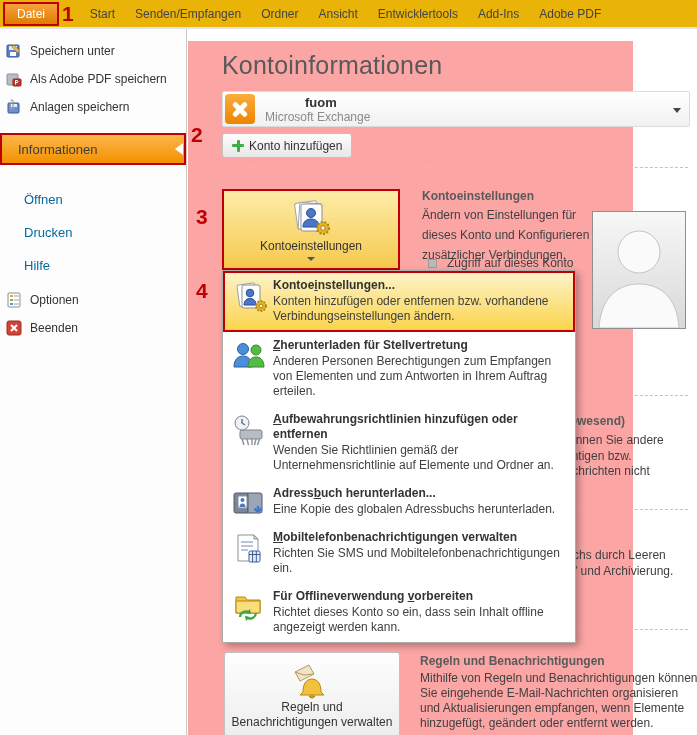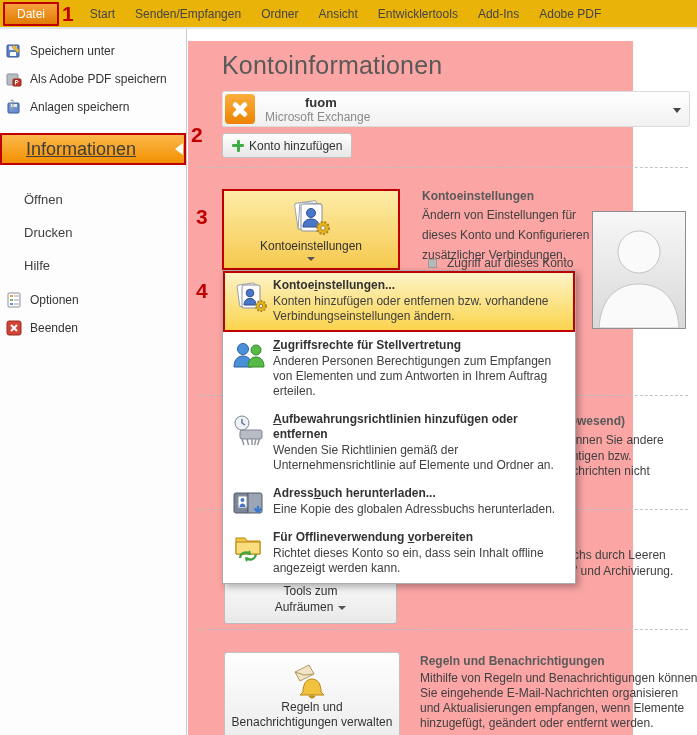--- a/index.html
+++ b/index.html
@@ -16,24 +16,24 @@
   .annot-1{margin:0 6px 0 3px;}
 
   
   .backstage{position:absolute;left:0;top:29px;width:697px;height:706px;}
   .sidebar{position:absolute;left:0;top:0;width:187px;height:706px;background:#fdfdfd;border-right:1px solid #c9c9c9;box-sizing:border-box;}
   .content{position:absolute;left:188px;top:12px;width:445px;height:706px;background:#fca5a5;}
 
   
   .side-small{display:flex;align-items:center;gap:8px;font-size:12px;color:#333;margin:0 0 0 6px;height:28px;}
   .side-small .ic{width:16px;height:16px;flex:0 0 16px;}
-  .side-big{font-size:13px;color:#404040;margin-left:24px;height:33px;display:flex;align-items:center;}
+  .side-big{font-size:13px;color:#0369a1;margin-left:24px;height:33px;display:flex;align-items:center;}
   .side-sel{position:relative;margin:12px 0 10px 0;height:32px;border:2px solid #c00000;box-sizing:border-box;
     background:linear-gradient(#fbb84c,#f39000);display:flex;align-items:center;}
-  .side-sel .lbl{margin-left:24px;font-size:18px;color:#3d3d3d;font-weight:normal;text-decoration:underline;}
+  .side-sel .lbl{margin-left:16px;font-size:13px;color:#3d3d3d;font-weight:normal;}
   .side-sel .notch{position:absolute;right:1px;top:50%;margin-top:-6px;width:0;height:0;
     border-top:6px solid transparent;border-bottom:6px solid transparent;border-right:8px solid #fff;}
   .annot-2{position:absolute;left:191px;top:95px;z-index:30;}
   .annot-3{position:absolute;left:196px;top:177px;z-index:30;}
   .annot-4{position:absolute;left:196px;top:251px;z-index:30;}
 
   
   .page-title{position:absolute;left:34px;top:10px;font-size:25px;color:#595959;letter-spacing:.2px;}
   .account-row{position:absolute;left:34px;top:50px;width:468px;height:36px;border:1px solid #dcdcdc;border-radius:2px;
     background:linear-gradient(#ffffff,#f1f1f1);display:flex;align-items:center;box-sizing:border-box;}
@@ -279,21 +279,21 @@
           <div class="mi-desc">Konten hinzufügen oder entfernen bzw. vorhandene Verbindungseinstellungen ändern.</div>
         </div>
 
         <div class="menu-item">
           <svg class="mi-icon" viewBox="0 0 34 32">
             <circle cx="11" cy="9" r="5.5" fill="#4a90d9" stroke="#2e5fa3"></circle>
             <path d="M2 27 c0-8 4.5-11 9-11 s9 3 9 11 z" fill="#4a90d9" stroke="#2e5fa3"></path>
             <circle cx="24" cy="10" r="5" fill="#57b947" stroke="#348a2a"></circle>
             <path d="M16 27 c0-7.5 4-10 8-10 s8 2.5 8 10 z" fill="#57b947" stroke="#348a2a"></path>
           </svg>
-          <div class="mi-title"><span></span><span class="key">Z</span><span>ugriffsrechte für Stellvertretung</span></div>
+          <div class="mi-title"><span></span><span class="key">Z</span><span>herunterladen für Stellvertretung</span></div>
           <div class="mi-desc">Anderen Personen Berechtigungen zum Empfangen von Elementen und zum Antworten in Ihrem Auftrag erteilen.</div>
         </div>
 
         <div class="menu-item">
           <svg class="mi-icon" viewBox="0 0 34 32">
             <rect x="8" y="16" width="22" height="9" rx="2" fill="#b8bcc4" stroke="#7e838c"></rect>
             <path d="M10 25 l2 6 m3 -6 l1.5 6 m3.5 -6 l0 6 m4 -6 l-1.5 6 m5 -6 l-2 6" stroke="#8b9097" stroke-width="1.4" fill="none"></path>
             <circle cx="10" cy="9" r="7" fill="#eef2f6" stroke="#7e838c"></circle>
             <path d="M10 5 v4 l3 2" stroke="#5a6d91" stroke-width="1.4" fill="none"></path>
           </svg>
@@ -307,20 +307,31 @@
             <path d="M16 5 h12 a2 2 0 0 1 2 2 v16 a2 2 0 0 1 -2 2 h-12 z" fill="#9aa5b5" stroke="#525b69"></path>
             <rect x="6" y="8" width="9" height="12" rx="1" fill="#fff" stroke="#8a8f99"></rect>
             <circle cx="10.5" cy="12" r="2" fill="#4a76c9"></circle>
             <path d="M7.5 19 c0-3 2-3.6 3-3.6 s3 .6 3 3.6 z" fill="#4a76c9"></path>
             <path d="M26 18 v6 m0 0 l-3.5 -3.5 m3.5 3.5 l3.5 -3.5" stroke="#3a78d0" stroke-width="2.4" fill="none"></path>
           </svg>
           <div class="mi-title"><span>Adress</span><span class="key">b</span><span>uch herunterladen...</span></div>
           <div class="mi-desc">Eine Kopie des globalen Adressbuchs herunterladen.</div>
         </div>
 
+        <div class="menu-item">
+          <svg class="mi-icon" viewBox="0 0 34 32">
+            <path d="M6 3 h16 l4 4 v22 h-20 z" fill="#fff" stroke="#8a8f99"></path>
+            <path d="M22 3 l4 4 h-4 z" fill="#d8dde4" stroke="#8a8f99"></path>
+            <path d="M9 10 h12 M9 14 h12 M9 18 h7" stroke="#9fb4d8" stroke-width="1.4"></path>
+            <rect x="17" y="19" width="11" height="11" rx="1.5" fill="#e8eef8" stroke="#3a5a99"></rect>
+            <path d="M17 22.5 h11 M20.6 19 v11 M24.3 19 v11" stroke="#3a5a99" stroke-width="1"></path>
+          </svg>
+          <div class="mi-title"><span></span><span class="key">M</span><span>obiltelefonbenachrichtigungen verwalten</span></div>
+          <div class="mi-desc">Richten Sie SMS und Mobiltelefonbenachrichtigungen ein.</div>
+        </div>
 
         <div class="menu-item">
           <svg class="mi-icon" viewBox="0 0 34 32">
             <path d="M4 6 h9 l2 3 h13 v13 h-24 z" fill="#f5c64a" stroke="#b8860b"></path>
             <path d="M4 10 h24 v12 h-24 z" fill="#fadd7d" stroke="#b8860b"></path>
             <path d="M8 26 a6 6 0 0 1 10 -4" fill="none" stroke="#3da53f" stroke-width="2.2"></path>
             <path d="M18 18 l1 5 l-5 -1 z" fill="#3da53f"></path>
             <path d="M24 22 a6 6 0 0 1 -10 4" fill="none" stroke="#3da53f" stroke-width="2.2"></path>
             <path d="M14 30 l-1 -5 l5 1 z" fill="#3da53f"></path>
           </svg>

